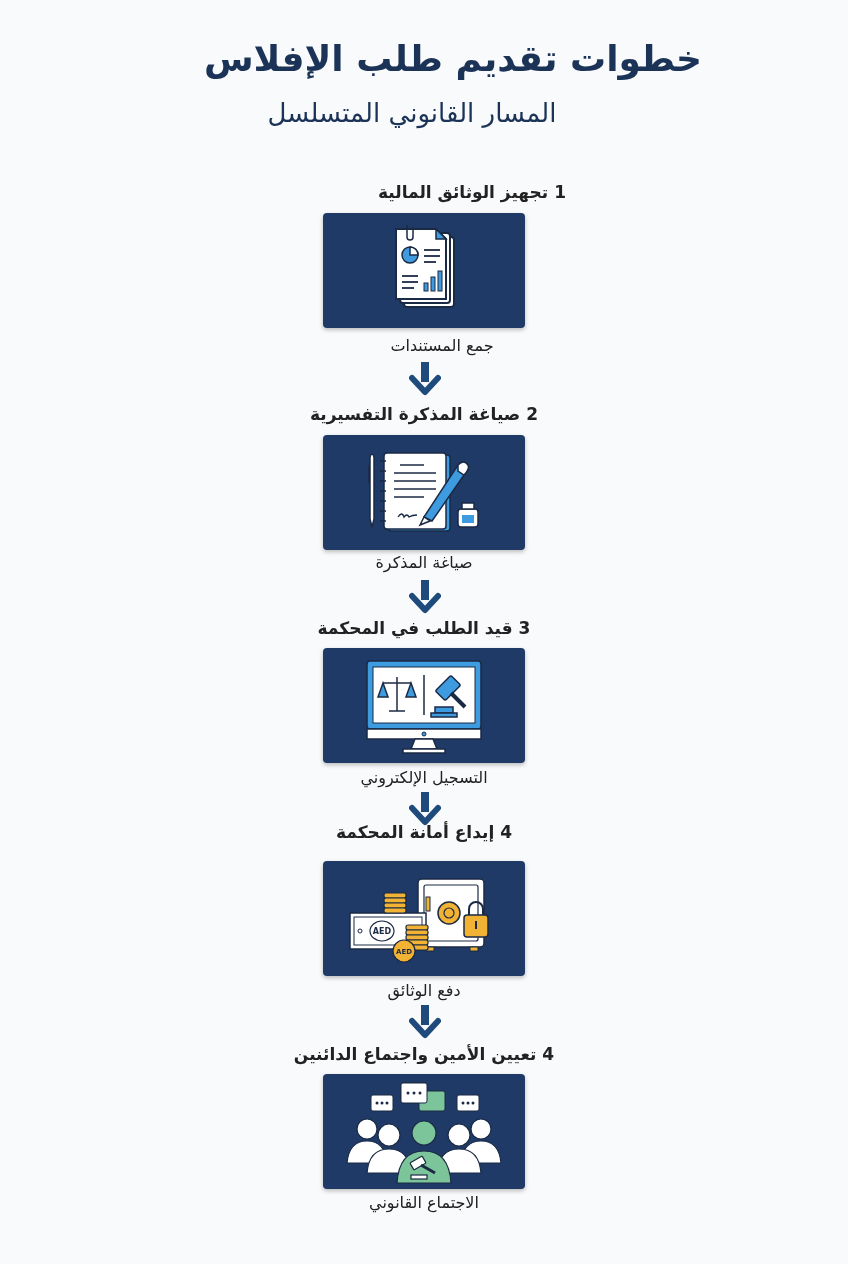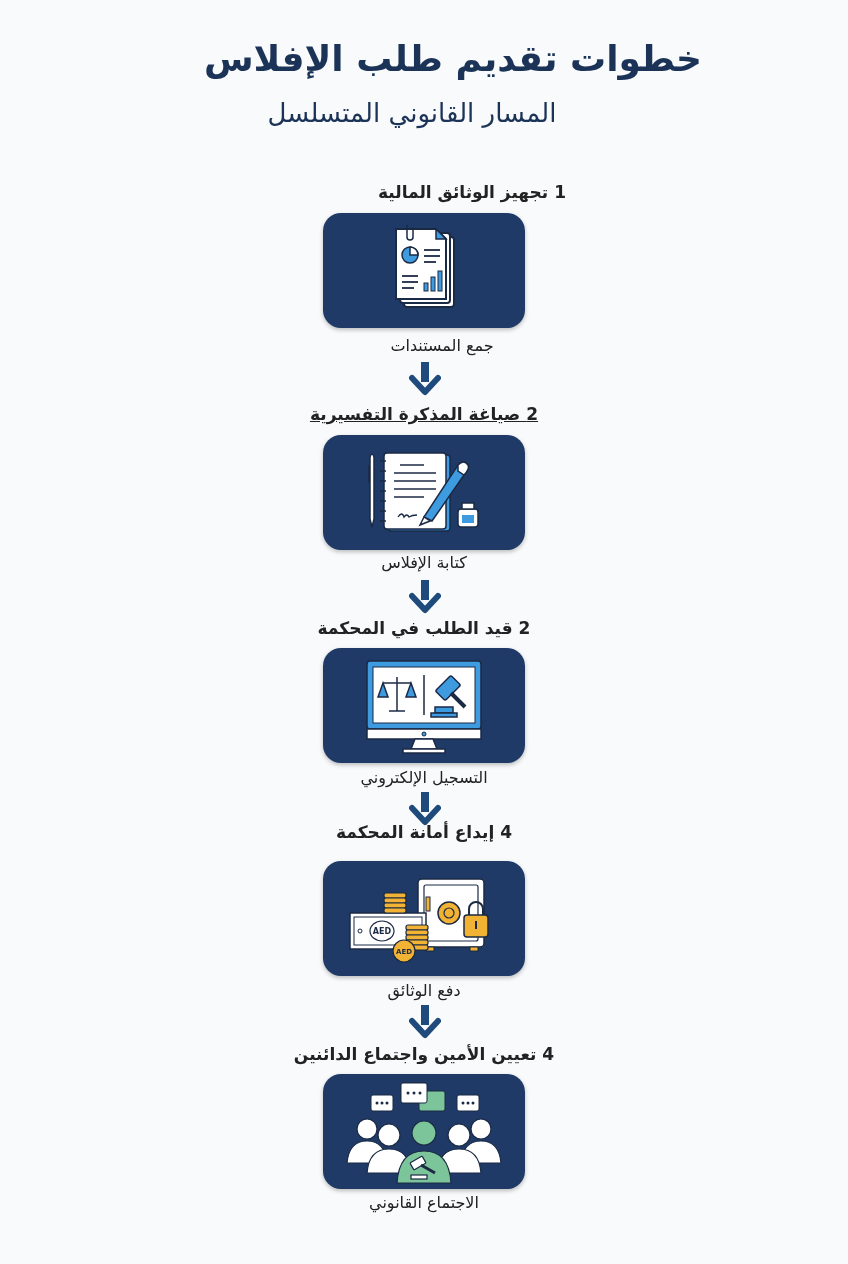--- a/index.html
+++ b/index.html
@@ -14,21 +14,21 @@
   .subtitle {
     position:absolute; left:0; width:824px; top:98px; text-align:center;
     font-size:26px; color:#1c3358; direction:rtl;
   }
   .step-title {
     position:absolute; left:0; width:848px; text-align:center;
     font-size:17px; font-weight:bold; color:#222; direction:rtl;
   }
   .card {
     position:absolute; left:323px; width:202px; height:115px;
-    background:#1f3a66; border-radius:18px;
+    background:#1f3a66; border-radius:4px;
     box-shadow:0 2px 4px rgba(0,0,0,0.25);
     display:flex; align-items:center; justify-content:center;
   }
   .card svg { display:block; }
   .caption {
     position:absolute; left:0; width:848px; text-align:center;
     font-size:16px; color:#222; direction:rtl;
   }
   .arrow { position:absolute; left:409px; width:32px; height:34px; }
 </style>
@@ -58,21 +58,21 @@
     <rect x="57" y="56" width="4" height="14" fill="#3f9be0" stroke="#1b2a44" stroke-width="1"></rect>
     <rect x="64" y="50" width="4" height="20" fill="#3f9be0" stroke="#1b2a44" stroke-width="1"></rect>
   </svg>
 </div>
 <div class="caption" style="top:336px;padding-left:18px;">جمع المستندات</div>
 <svg class="arrow" style="top:362px;" viewBox="0 0 32 34">
   <rect x="12" y="0" width="8" height="20" fill="#1f4a7c"></rect>
   <path d="M3 16 L16 30 L29 16" fill="none" stroke="#1f4a7c" stroke-width="6" stroke-linecap="round" stroke-linejoin="round"></path>
 </svg>
 
-<div class="step-title" style="top:404px;text-decoration:underline;">2  صياغة المذكرة التفسيرية</div>
+<div class="step-title" style="top:404px;">2  صياغة المذكرة التفسيرية</div>
 <div class="card" style="top:435px;">
   <svg width="140" height="100" viewBox="0 0 140 100">
     <path d="M16 14 Q18 8 20 14 V76 L18 84 L16 76 Z" fill="#fff" stroke="#1b2a44" stroke-width="1.5"></path>
     <line x1="15" y1="22" x2="15" y2="40" stroke="#1b2a44" stroke-width="1.5"></line>
     <rect x="34" y="12" width="62" height="76" rx="3" fill="#3f9be0" stroke="#1b2a44" stroke-width="1.5"></rect>
     <rect x="30" y="10" width="62" height="76" rx="3" fill="#fff" stroke="#1b2a44" stroke-width="1.5"></rect>
     <g stroke="#1b2a44" stroke-width="1.5">
       <line x1="26" y1="18" x2="32" y2="18"></line>
         <line x1="26" y1="28" x2="32" y2="28"></line>
       <line x1="26" y1="38" x2="32" y2="38"></line>
@@ -88,27 +88,27 @@
     </g>
     <path d="M44 74 q4 -6 6 0 q3 -4 5 0 q3 -2 8 -2" fill="none" stroke="#1b2a44" stroke-width="1.3"></path>
     <path d="M70 74 L104 22 Q110 16 114 22 Q116 26 110 32 L78 78 Z" fill="#3f9be0" stroke="#1b2a44" stroke-width="1.5"></path>
     <path d="M104 22 Q110 16 114 22 Q116 26 110 32 L104 28 Z" fill="#fff" stroke="#1b2a44" stroke-width="1.5"></path>
     <path d="M70 74 L66 82 L76 78 Z" fill="#fff" stroke="#1b2a44" stroke-width="1.5"></path>
     <rect x="104" y="66" width="20" height="18" rx="3" fill="#fff" stroke="#1b2a44" stroke-width="1.5"></rect>
     <rect x="108" y="60" width="12" height="6" fill="#fff" stroke="#1b2a44" stroke-width="1.5"></rect>
     <rect x="108" y="72" width="12" height="8" fill="#3f9be0"></rect>
   </svg>
 </div>
-<div class="caption" style="top:553px;">كتابة الإفلاس</div>
+<div class="caption" style="top:553px;">صياغة المذكرة</div>
 <svg class="arrow" style="top:580px;" viewBox="0 0 32 34">
   <rect x="12" y="0" width="8" height="20" fill="#1f4a7c"></rect>
   <path d="M3 16 L16 30 L29 16" fill="none" stroke="#1f4a7c" stroke-width="6" stroke-linecap="round" stroke-linejoin="round"></path>
 </svg>
 
-<div class="step-title" style="top:618px;">2  قيد الطلب في المحكمة</div>
+<div class="step-title" style="top:618px;">3  قيد الطلب في المحكمة</div>
 <div class="card" style="top:648px;">
   <svg width="130" height="105" viewBox="0 0 130 105">
     <rect x="8" y="8" width="114" height="68" rx="3" fill="#3f9be0" stroke="#1b2a44" stroke-width="1.5"></rect>
     <rect x="14" y="14" width="102" height="56" fill="#fff" stroke="#1b2a44" stroke-width="1"></rect>
     <rect x="8" y="76" width="114" height="10" fill="#fff" stroke="#1b2a44" stroke-width="1.5"></rect>
     <circle cx="65" cy="81" r="2" fill="#3f9be0" stroke="#1b2a44" stroke-width="1"></circle>
     <path d="M56 86 L52 96 H78 L74 86 Z" fill="#fff" stroke="#1b2a44" stroke-width="1.5"></path>
     <rect x="44" y="96" width="42" height="4" fill="#fff" stroke="#1b2a44" stroke-width="1.5"></rect>
     <line x1="65" y1="22" x2="65" y2="62" stroke="#1b2a44" stroke-width="1.5"></line>
     <g stroke="#1b2a44" stroke-width="1.5" fill="none">

